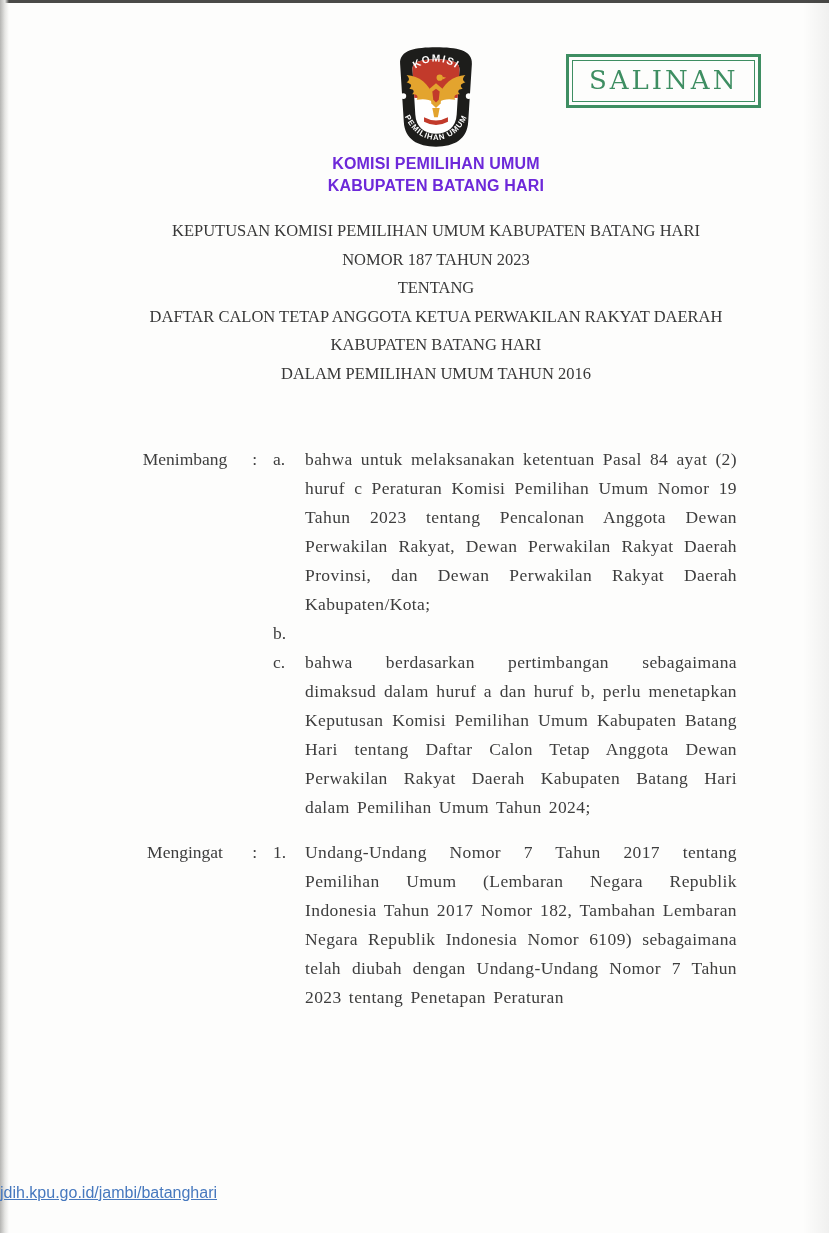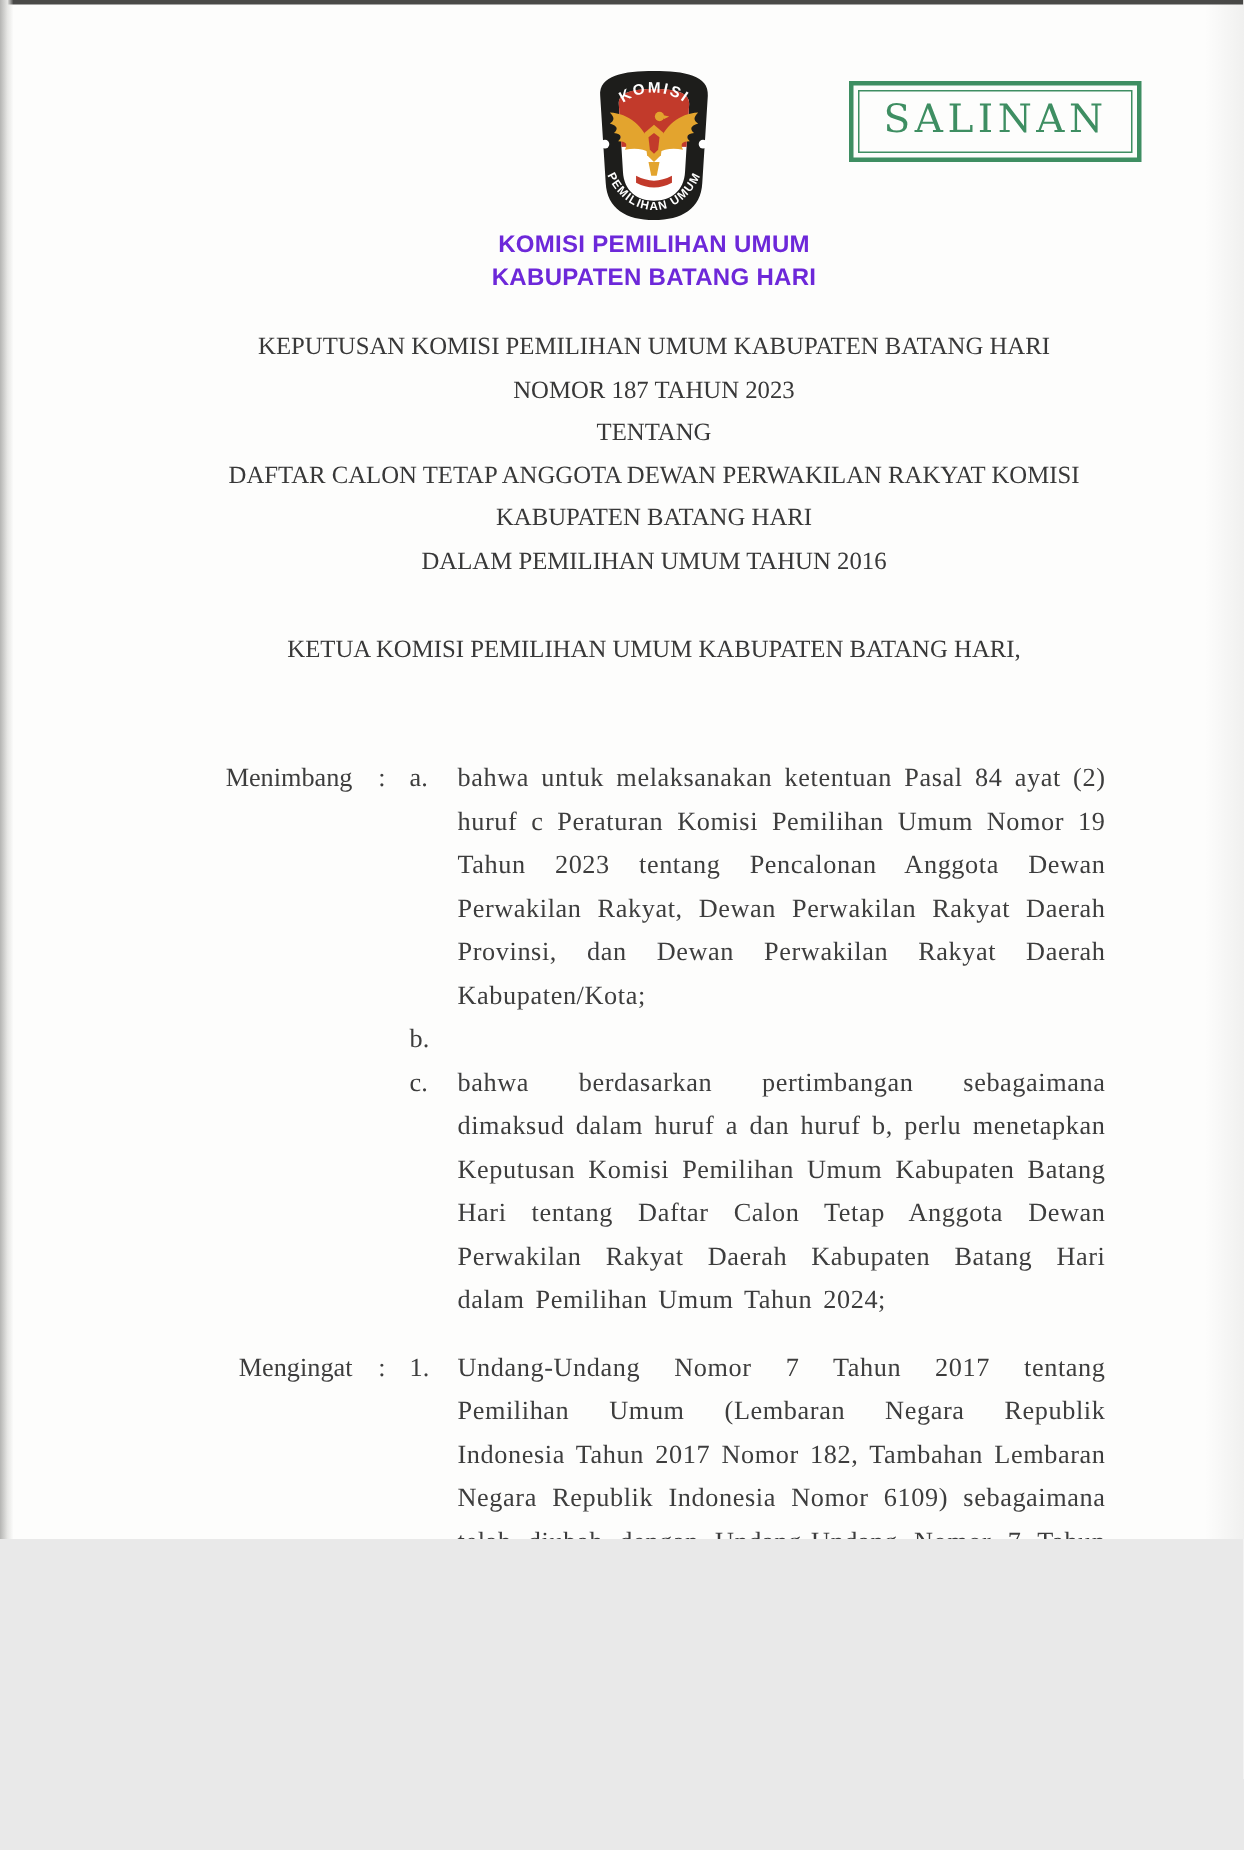--- a/index.html
+++ b/index.html
@@ -1,18 +1,18 @@
 <!DOCTYPE html>
 <html><head>
 <meta charset="utf-8">
 <style>
   html,body{margin:0;padding:0;background:#e9e9e9;}
   .page{
     position:relative;
-    width:829px;height:1026px;
+    width:829px;height:1233px;
     margin:0 auto;
     background:#fdfdfc;
     overflow:hidden;
     font-family:"Liberation Serif", serif;
     color:#3d3d3d;
   }
   
   .scan-top{position:absolute;top:0;left:0;right:0;height:3px;background:#4a4a48;}
   .scan-left{position:absolute;left:0;top:0;bottom:0;width:9px;
     background:linear-gradient(90deg,#b5b5b3,#e6e6e4 55%,rgba(255,255,255,0));}
@@ -34,21 +34,21 @@
     color:#3e8e62;letter-spacing:3px;}
 
   .title-block{margin-top:20px;text-align:center;font-size:16.5px;line-height:28.5px;color:#383838;}
   .title-line{white-space:nowrap;}
 
   .salutation{margin-top:30px;text-align:center;font-size:16.5px;line-height:29px;color:#383838;white-space:nowrap;}
 
   .clauses{margin-top:57px;font-size:17.5px;line-height:29px;}
   .clause-section{display:block;}
   .clause-row{display:grid;grid-template-columns:100px 22px 48px 1fr;align-items:start;}
-  .clause-label{text-align:right;}
+  .clause-label{text-align:center;}
   .clause-colon{text-align:right;}
   .clause-marker{padding-left:16px;}
   .clause-text{text-align:justify;letter-spacing:.4px;word-spacing:2.5px;}
   .mt16{margin-top:16px;}
 
   .footer{position:absolute;left:0;right:0;top:1184px;}
   .footer a{font-family:"Liberation Sans", sans-serif;font-size:16px;
     color:#4678be;text-decoration:underline;}
 </style>
 </head>
@@ -106,26 +106,25 @@
 
     <div class="org-name">
       <div>KOMISI PEMILIHAN UMUM</div>
       <div>KABUPATEN BATANG HARI</div>
     </div>
 
     <div class="title-block">
       <div class="title-line">KEPUTUSAN KOMISI PEMILIHAN UMUM KABUPATEN BATANG HARI</div>
       <div class="title-line">NOMOR 187 TAHUN 2023</div>
       <div class="title-line">TENTANG</div>
-      <div class="title-line">DAFTAR CALON TETAP ANGGOTA DEWAN PERWAKILAN RAKYAT KOMISI</div>
+      <div class="title-line">DAFTAR CALON TETAP ANGGOTA KETUA PERWAKILAN RAKYAT DAERAH</div>
       <div class="title-line">KABUPATEN BATANG HARI</div>
       <div class="title-line">DALAM PEMILIHAN UMUM TAHUN 2016</div>
     </div>
 
-    <div class="salutation">KETUA KOMISI PEMILIHAN UMUM KABUPATEN BATANG HARI,</div>
 
     <div class="clauses">
 
       <div class="clause-section">
         <div class="clause-row">
           <span class="clause-label">Menimbang</span>
           <span class="clause-colon">:</span>
           <span class="clause-marker">a.</span>
           <span class="clause-text">bahwa untuk melaksanakan ketentuan Pasal 84 ayat (2) huruf c Peraturan Komisi Pemilihan Umum Nomor 19 Tahun 2023 tentang Pencalonan Anggota Dewan Perwakilan Rakyat, Dewan Perwakilan Rakyat Daerah Provinsi, dan Dewan Perwakilan Rakyat Daerah Kabupaten/Kota;</span>
         </div>

